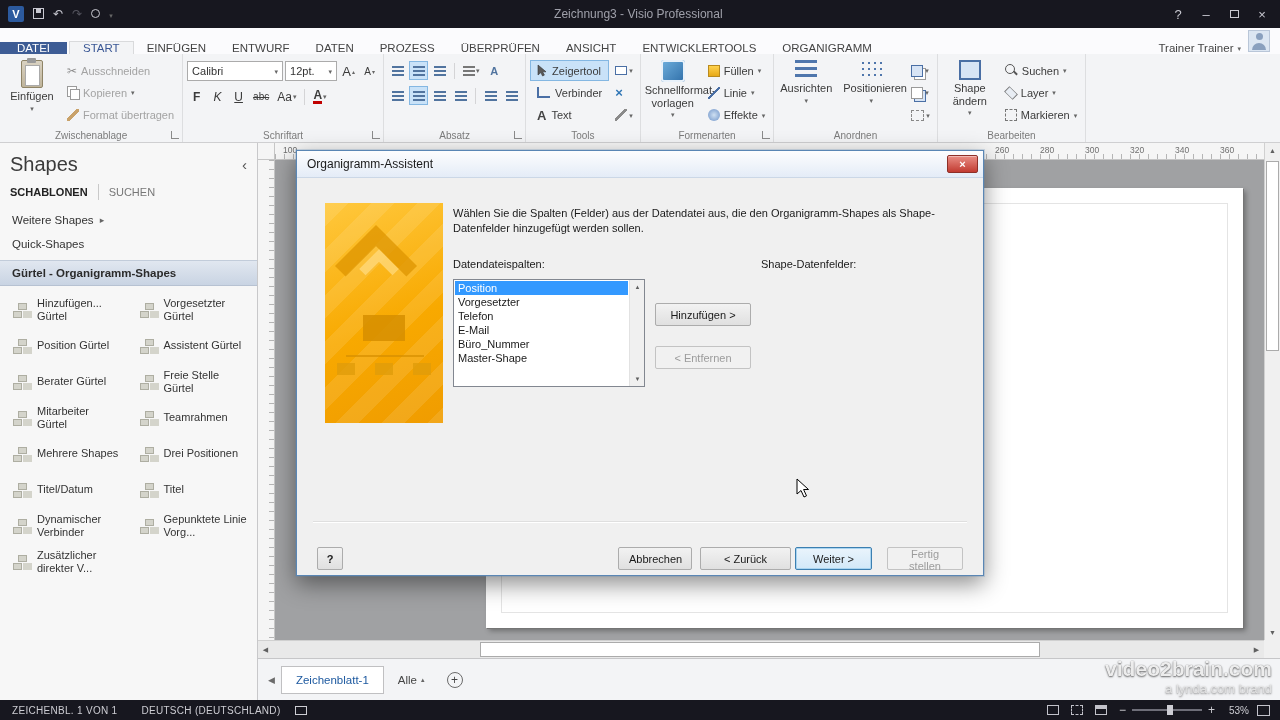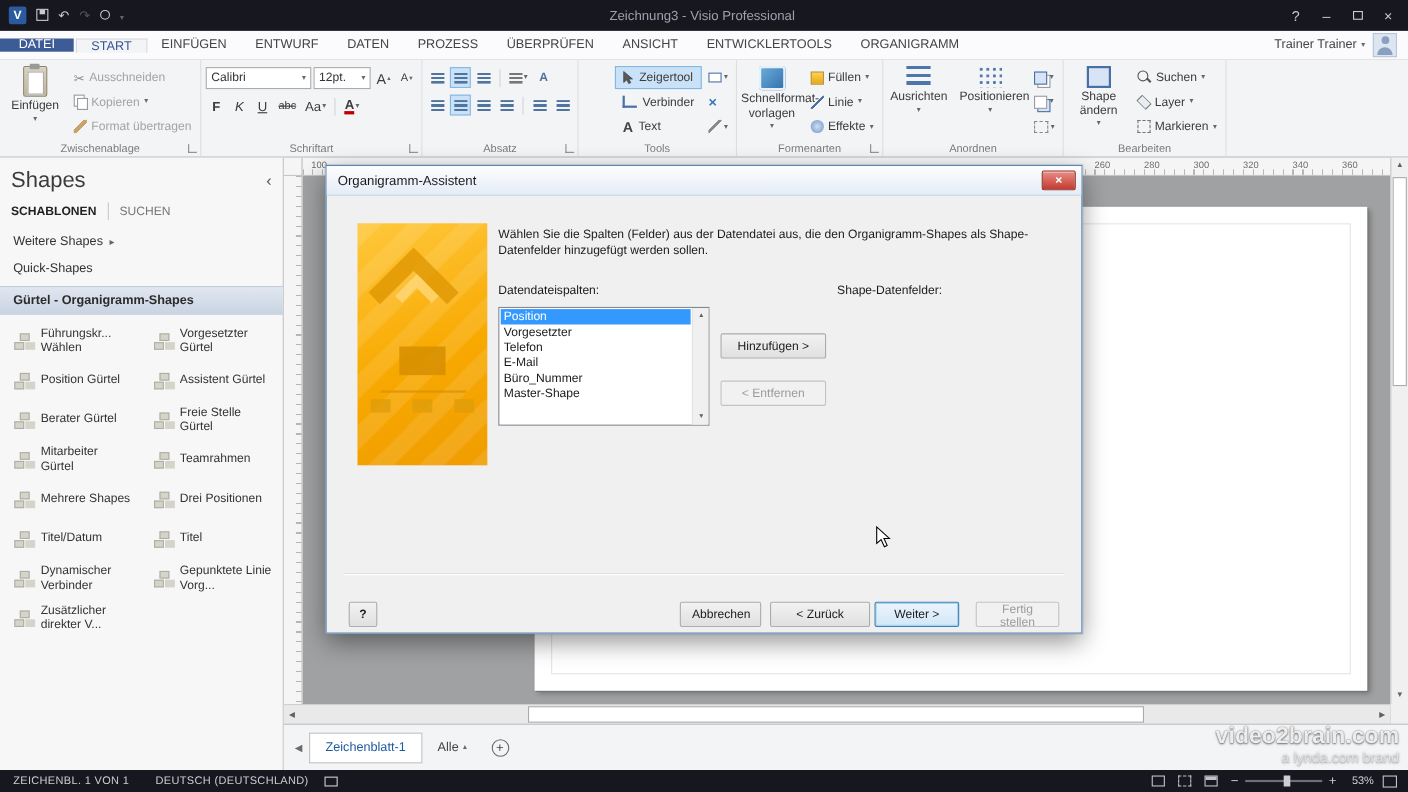--- a/index.html
+++ b/index.html
@@ -14,21 +14,21 @@
   .qat-btn.disabled{color:#54545E;}
   .icon-save{display:inline-block;width:11px;height:11px;border:1px solid #C9C9D1;position:relative;}
   .icon-save::before{content:"";position:absolute;top:0;left:2px;width:5px;height:4px;background:#C9C9D1;}
   .dot-circle{display:inline-block;width:9px;height:9px;border:1px solid #C9C9D1;border-radius:50%;}
   .win-title{flex:1;text-align:center;font-size:12px;color:#9FA0AA;}
   .winbtns{display:flex;align-items:center;padding-right:4px;}
   .winbtn{width:28px;height:22px;display:flex;align-items:center;justify-content:center;font-size:13px;color:#C9C9D1;}
   .maxbox{width:9px;height:8px;border:1px solid #C9C9D1;display:inline-block;}
 
   
-  .tabrow{position:absolute;top:28px;left:0;right:0;height:26px;background:#FBFBFD;display:flex;align-items:center;z-index:19;}
+  .tabrow{position:absolute;top:28px;left:0;right:0;height:26px;background:#FBFBFD;display:flex;align-items:flex-end;z-index:19;}
   .tab{display:flex;align-items:center;padding:0 13px;font-size:11.5px;color:#444;white-space:nowrap;}
   .tab.file{background:#3D5C95;color:#fff;padding:0 17px;margin-right:2px;}
   .tab.active{background:#F3F4F6;border:1px solid #D9DADC;border-bottom:none;color:#3A5795;}
   .user{margin-left:auto;display:flex;align-items:center;gap:4px;font-size:11.5px;color:#444;}
   .avatar{width:22px;height:22px;background:#DCE6F2;border:1px solid #B9C6D8;position:relative;margin:0 10px 0 7px;align-self:center;}
   .av-head{position:absolute;top:2px;left:7px;width:7px;height:7px;border-radius:50%;background:#8AA0BE;}
   .av-body{position:absolute;bottom:1px;left:3px;width:14px;height:7px;border-radius:7px 7px 0 0;background:#8AA0BE;}
   .arr{font-size:7px;color:#666;line-height:1;}
 
   
@@ -37,21 +37,21 @@
   .gc{display:flex;gap:3px;height:100%;}
   .gcol{display:flex;flex-direction:column;gap:6px;padding-top:4px;}
   .grow1,.grow2{display:flex;align-items:center;gap:2px;}
   .glabel{position:absolute;bottom:1px;left:0;right:0;text-align:center;font-size:10px;color:#7B7B7B;}
   .launcher{position:absolute;right:3px;bottom:3px;width:8px;height:8px;border-left:1px solid #8A8A8A;border-bottom:1px solid #8A8A8A;}
   .bigbtn{display:flex;flex-direction:column;align-items:center;width:56px;padding:3px 1px;gap:2px;font-size:11px;color:#3B3B3B;text-align:center;line-height:1.15;}
   .bigbtn .bb-label{max-width:56px;}
   .smallcol{display:flex;flex-direction:column;gap:1px;padding-top:3px;}
   .smallbtn{display:flex;align-items:center;gap:4px;height:22px;padding:0 4px;font-size:11px;color:#3B3B3B;white-space:nowrap;}
   .smallbtn.disabled{color:#A3A3A3;}
-  .toolcol{display:flex;flex-direction:column;gap:1px;padding-top:3px;margin-left:29px;}
+  .toolcol{display:flex;flex-direction:column;gap:1px;padding-top:3px;}
   .toolbtn{display:flex;align-items:center;gap:5px;height:22px;padding:0 6px;font-size:11px;color:#3B3B3B;white-space:nowrap;border:1px solid transparent;}
   .toolbtn.selected{background:#C9E2F8;border-color:#84B7E2;}
   .minicol{display:flex;flex-direction:column;gap:1px;padding-top:3px;}
   .minitool{display:flex;align-items:center;gap:2px;height:22px;padding:0 3px;}
   .combo{height:20px;background:#fff;border:1px solid #ABABAB;display:flex;align-items:center;padding:0 4px;font-size:11px;color:#333;gap:4px;}
   .combo .arr{margin-left:auto;}
   .w96{width:96px;} .w52{width:52px;}
   .fmtbtn{min-width:19px;height:19px;display:flex;align-items:center;justify-content:center;font-size:12px;color:#3B3B3B;padding:0 2px;border:1px solid transparent;gap:1px;}
   .fmtbtn.sel{background:#C9E2F8;border-color:#84B7E2;}
   .fmtbtn.b{font-weight:bold;} .fmtbtn.i{font-style:italic;} .fmtbtn.u{text-decoration:underline;} .fmtbtn.s{text-decoration:line-through;font-size:10px;}
@@ -488,21 +488,21 @@
       <span>Weitere Shapes</span>
       <span class="sp-arrow">▸</span>
     </div>
   <div class="sp-row">
       <span>Quick-Shapes</span>
     </div>
   <div class="sp-stencil">Gürtel - Organigramm-Shapes</div>
   <div class="sp-grid">
     <div class="sp-item">
         <span class="sp-icon"></span>
-        <span class="sp-label">Führungskr... Wählen</span>
+        <span class="sp-label">Hinzufügen... Gürtel</span>
       </div>
     <div class="sp-item">
         <span class="sp-icon"></span>
         <span class="sp-label">Vorgesetzter Gürtel</span>
       </div>
     <div class="sp-item">
         <span class="sp-icon"></span>
         <span class="sp-label">Position Gürtel</span>
       </div>
     <div class="sp-item">

